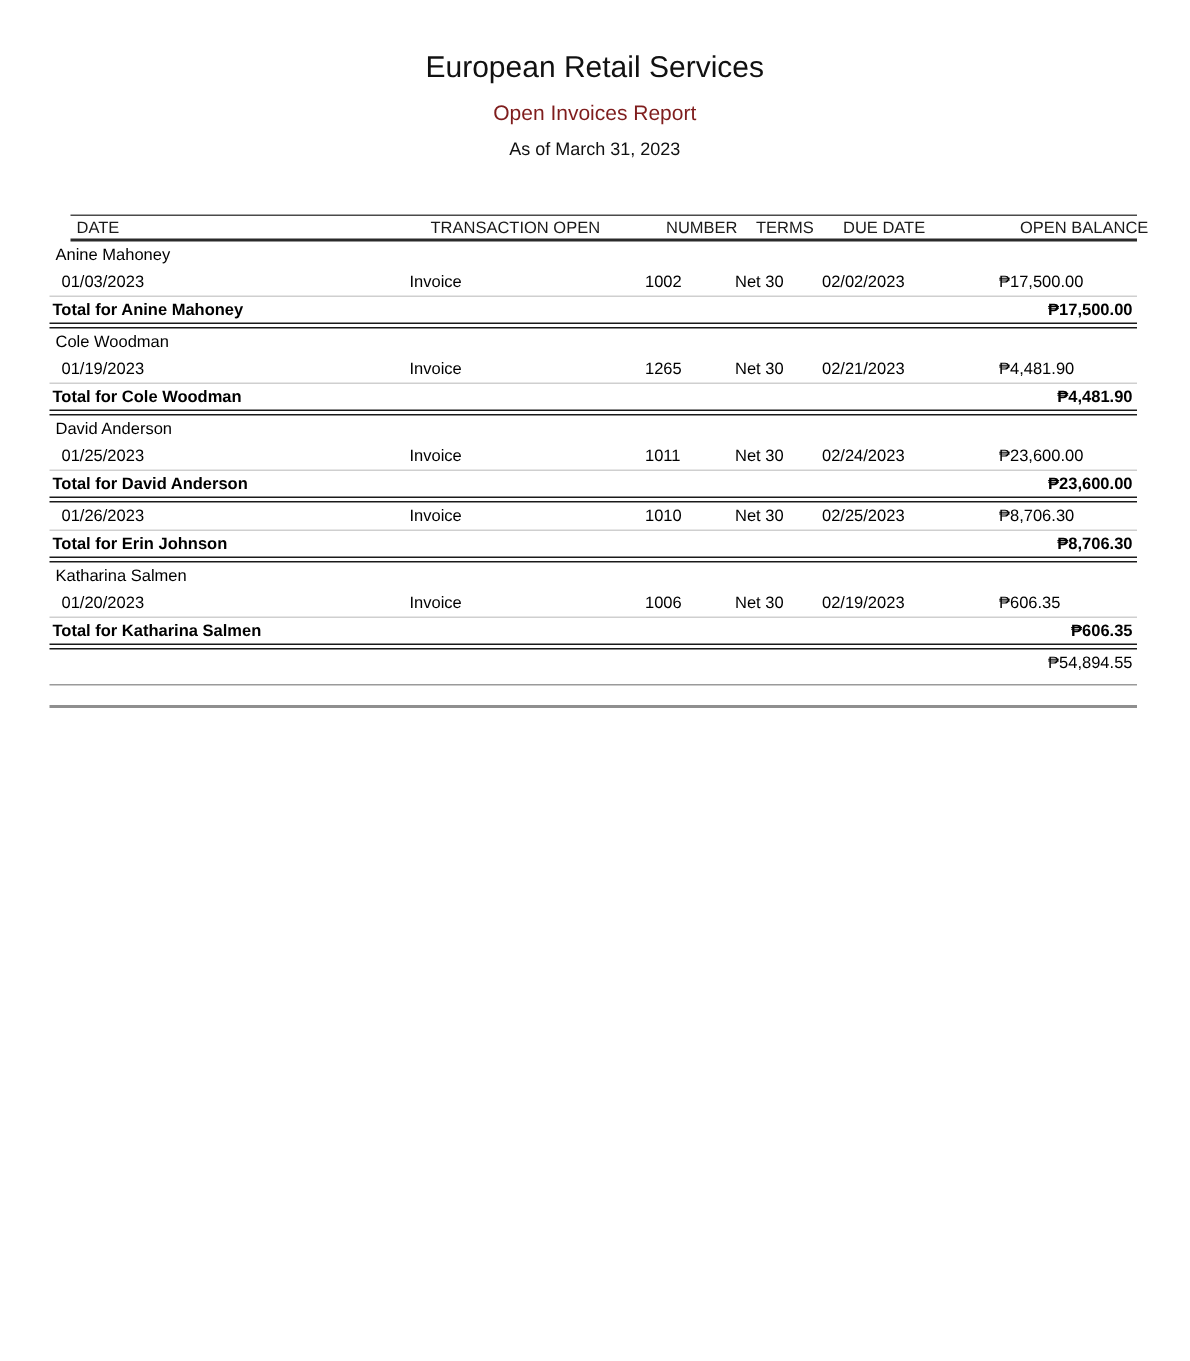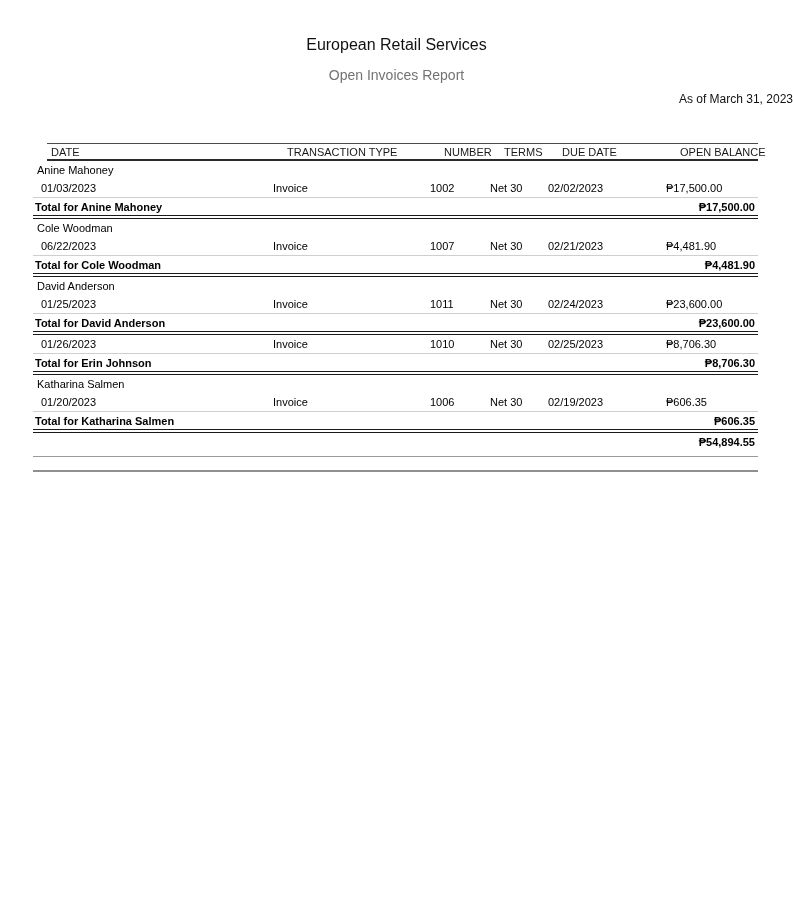--- a/index.html
+++ b/index.html
@@ -9,34 +9,34 @@
     width: 793px; height: 907px;
     font-family: "Liberation Sans", "DejaVu Sans", sans-serif;
     color: #000;
     -webkit-font-smoothing: antialiased;
   }
   .page { width: 793px; height: 907px; padding-top: 33px; overflow: hidden; }
 
   
   .company-name {
     text-align: center;
-    font-size: 16px;
+    font-size: 20px;
     line-height: 24px;
     font-weight: 400;
     color: #111;
   }
   .report-title {
     text-align: center;
     font-size: 14px;
     line-height: 17px;
     margin-top: 10px;
-    color: #737373;
+    color: #7f1d1d;
   }
   .report-asof {
-    text-align: right;
+    text-align: center;
     font-size: 12px;
     line-height: 14px;
     margin-top: 8px;
     color: #111;
   }
 
   
   .table {
     margin: 37px 0 0 33px;
     width: 725px;
@@ -68,39 +68,39 @@
     font-weight: bold;
   }
   .total-row .c-label { width: 633px; padding-left: 2px; }
   .total-row .c-value { width: 92px; text-align: right; padding-right: 3px; }
 
   .grand-total-row {
     height: 18px;
     display: flex;
     align-items: center;
     justify-content: flex-end;
-    font-weight: bold;
+    font-weight: normal;
     padding-right: 3px;
   }
   .footer-rule-1 { margin-top: 5px; border-top: 1px solid #9a9a9a; }
   .footer-rule-2 { margin-top: 13px; border-top: 2px solid #8f8f8f; }
 </style>
 </head>
 <body>
 
 <div class="page">
 
   <div class="company-name">European Retail Services</div>
   <div class="report-title">Open Invoices Report</div>
   <div class="report-asof">As of March 31, 2023</div>
 
   <div class="table">
     <div class="row header-row">
         <div class="cell c0">DATE</div>
-        <div class="cell c1">TRANSACTION TYPE</div>
+        <div class="cell c1">TRANSACTION OPEN</div>
         <div class="cell c2">NUMBER</div>
         <div class="cell c3">TERMS</div>
         <div class="cell c4">DUE DATE</div>
         <div class="cell c5">OPEN BALANCE</div>
       </div>
     <div>
   <div class="group">
     <div class="row customer-row">
       <div class="cell c-full">Anine Mahoney</div>
     </div>
@@ -119,23 +119,23 @@
       <div class="cell c-value">₱17,500.00</div>
     </div>
   </div>
 
   <div class="group">
     <div class="row customer-row">
       <div class="cell c-full">Cole Woodman</div>
     </div>
     <div>
   <div class="row invoice-row">
-    <div class="cell c0">06/22/2023</div>
-    <div class="cell c1">Invoice</div>
-    <div class="cell c2">1007</div>
+    <div class="cell c0">01/19/2023</div>
+    <div class="cell c1">Invoice</div>
+    <div class="cell c2">1265</div>
     <div class="cell c3">Net 30</div>
     <div class="cell c4">02/21/2023</div>
     <div class="cell c5">₱4,481.90</div>
   </div>
 </div>
     <div class="row total-row">
       <div class="cell c-label">Total for Cole Woodman</div>
       <div class="cell c-value">₱4,481.90</div>
     </div>
   </div>

